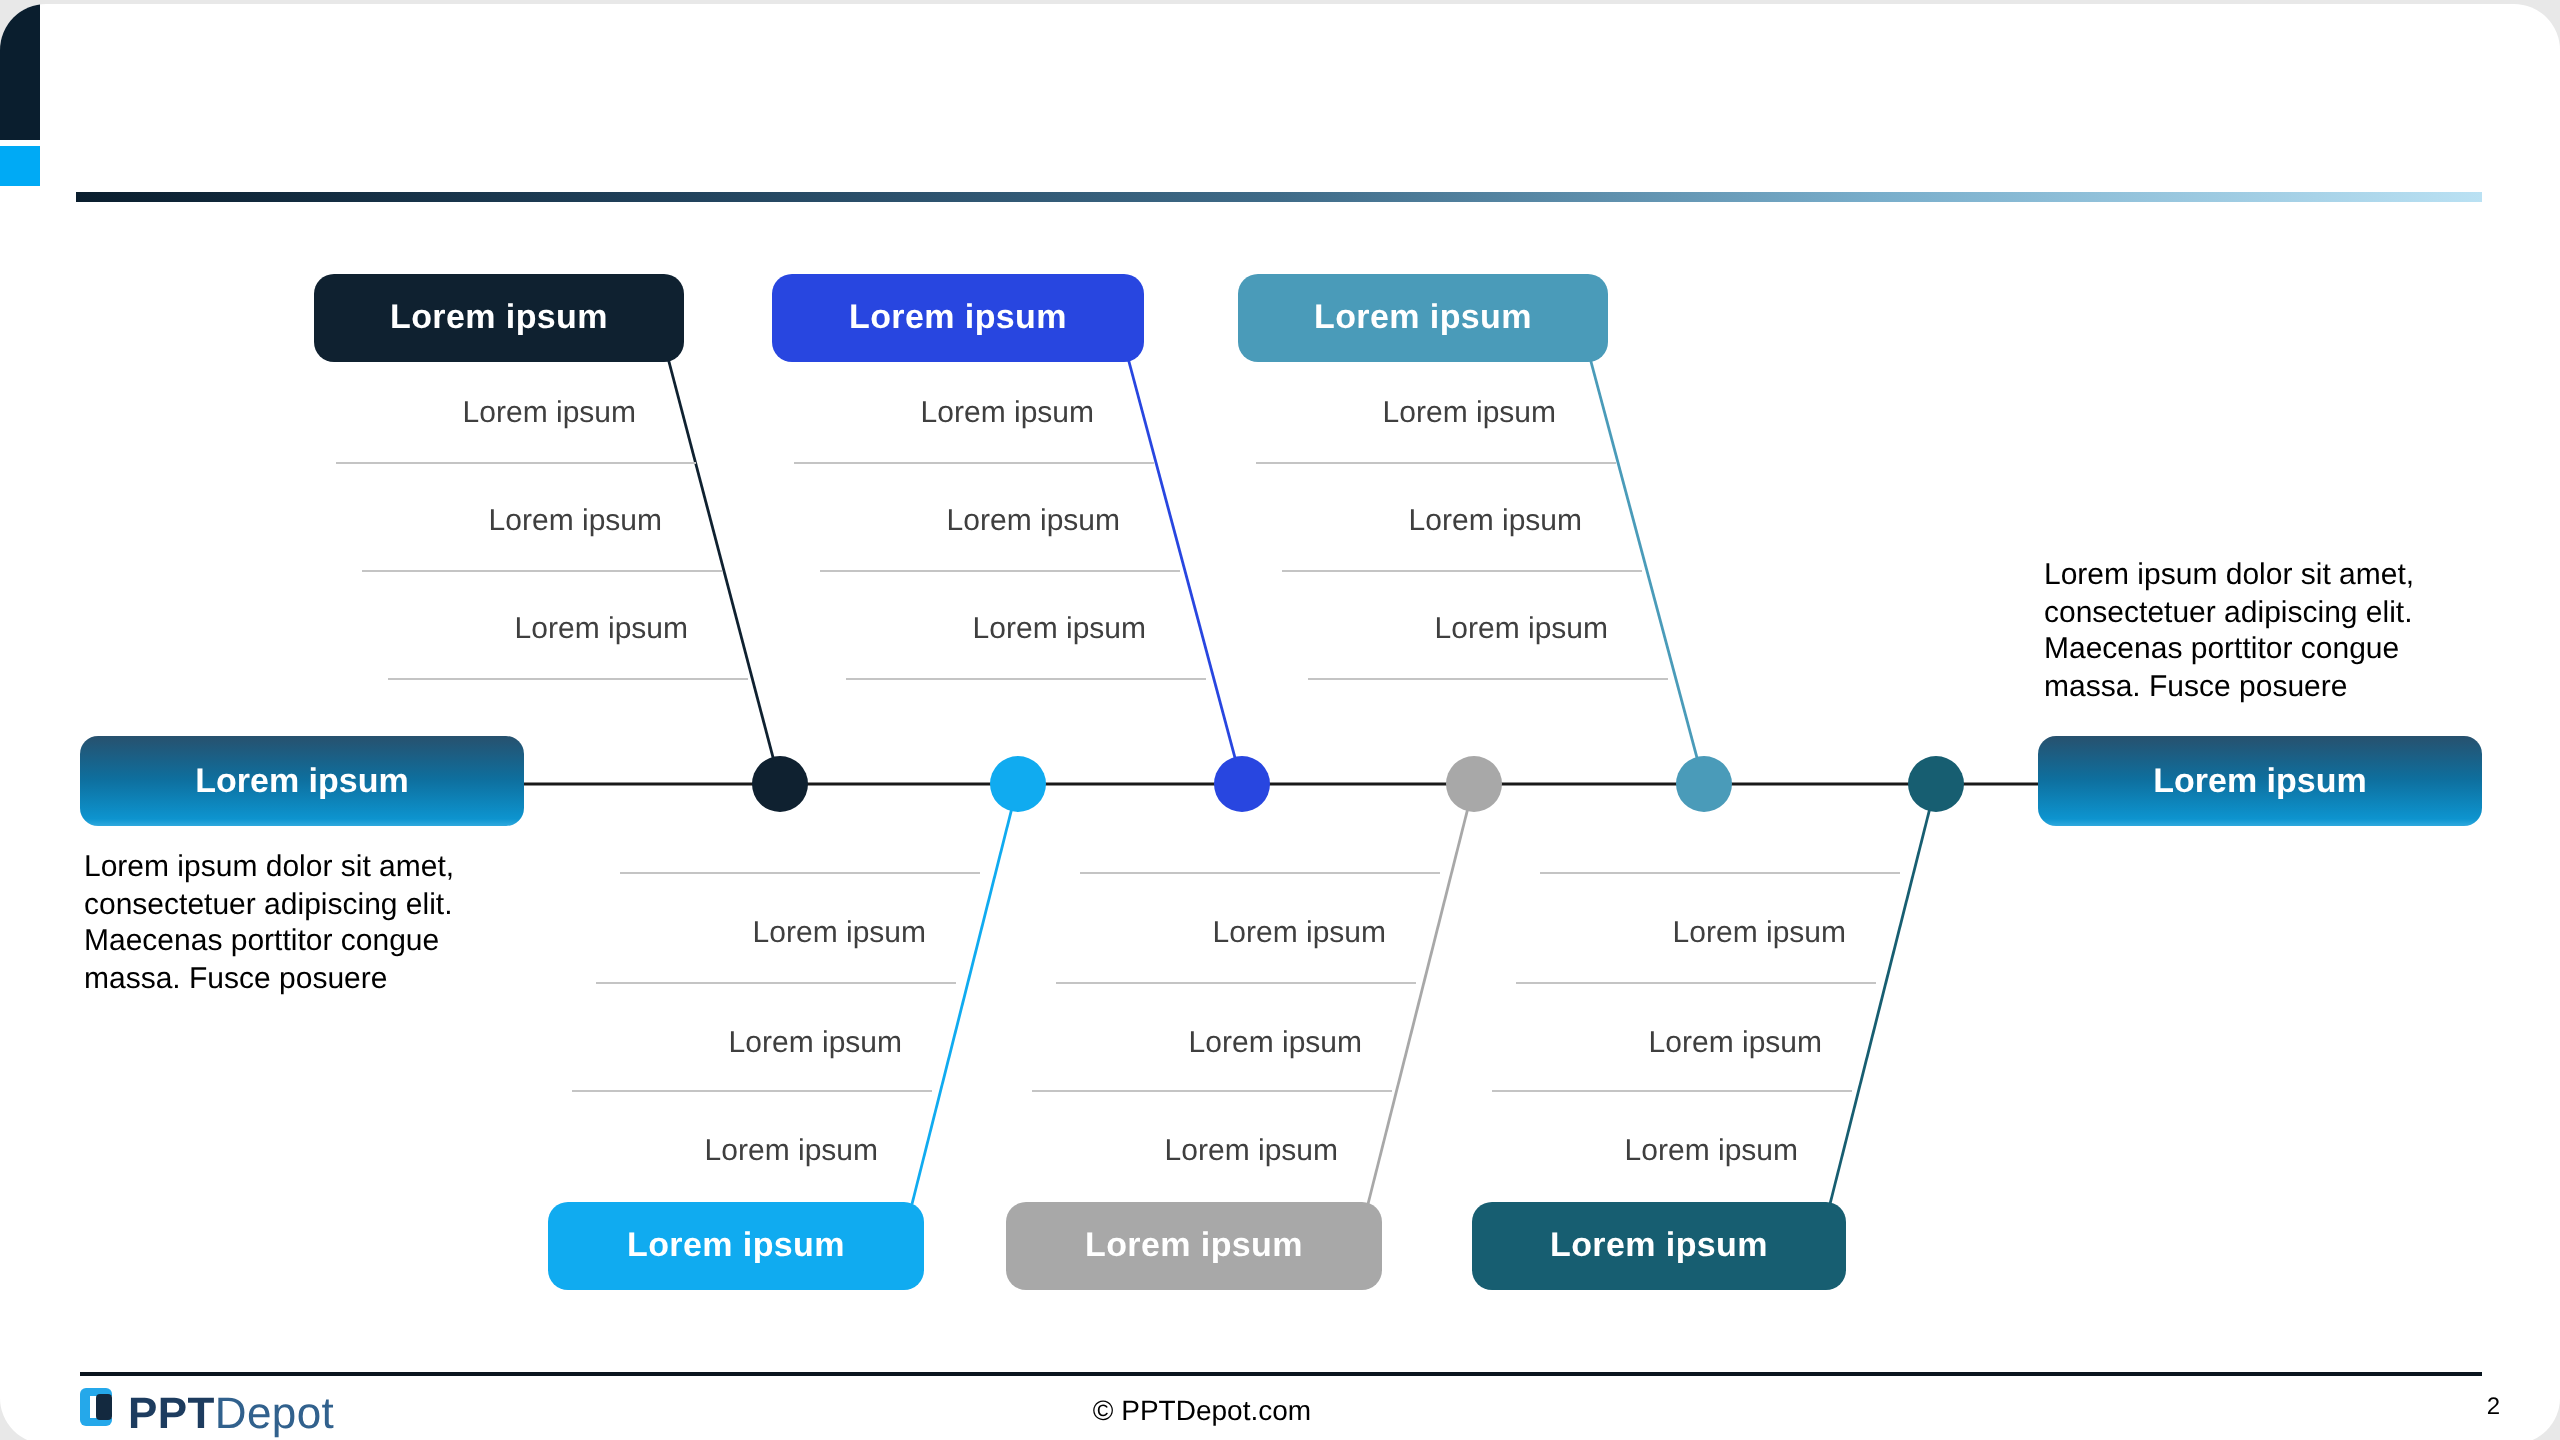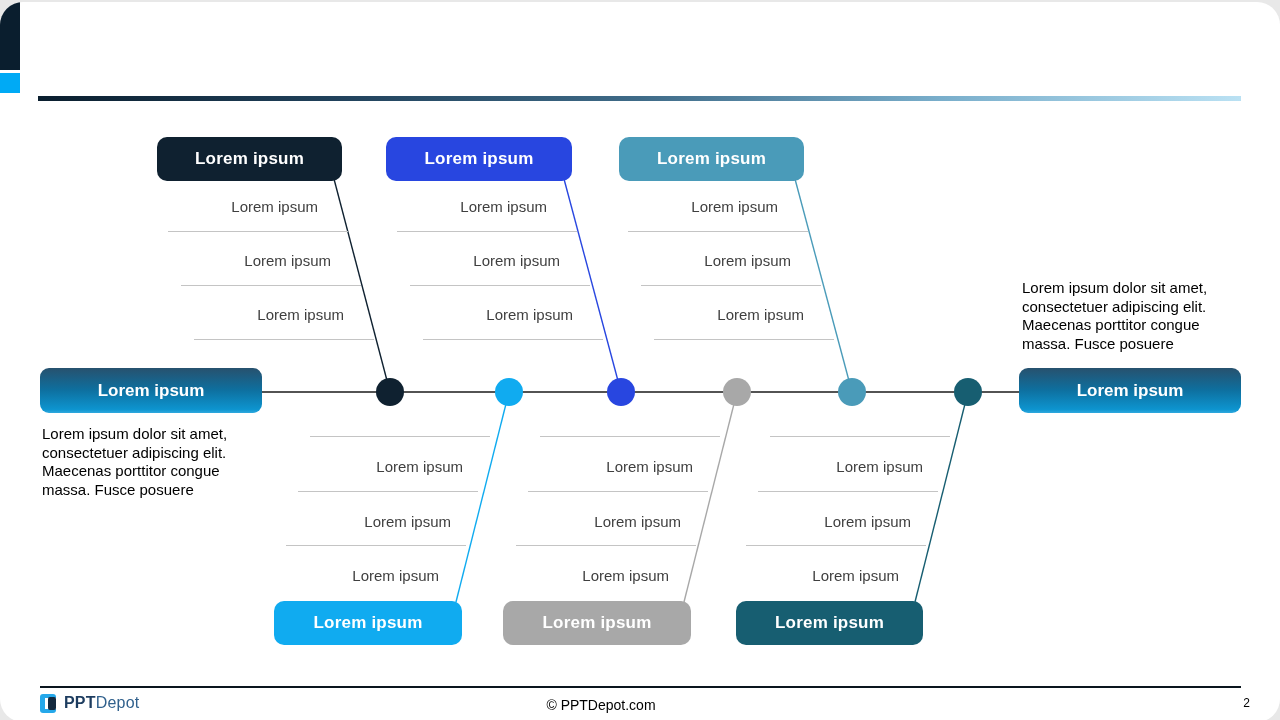--- a/index.html
+++ b/index.html
@@ -39,21 +39,21 @@
           font-size:15px; color:#3f3f3f; text-align:right; padding-right:27px; padding-top:21px; line-height:17px; }
 
   .para { width:205px; font-size:15px; color:#000000; line-height:18.5px; }
 
   
   .foot-line { left:40px; top:684px; width:1201px; height:2px; background:#0a151e; }
   .logo-box  { left:40px; top:692px; width:20px; height:20px; }
   .logo-blue { left:0; top:0; width:16px; height:19px; background:#25a8ea; border-radius:3px; }
   .logo-hole { left:5px; top:4px; width:11px; height:11px; background:#ffffff; }
   .logo-navy { left:8px; top:3px; width:8px; height:13px; background:#13293f; border-radius:2px; }
-  .brand     { left:64px; top:692px; font-size:16px; letter-spacing:.2px; }
+  .brand     { left:64px; top:692px; font-size:22px; letter-spacing:.2px; }
   .brand-b   { font-weight:bold; color:#1d3c5f; }
   .brand-l   { font-weight:normal; color:#31618d; }
   .copyright { left:520px; top:695px; width:162px; text-align:center; font-size:14px; color:#000000; }
   .pagenum   { left:1222px; top:694px; width:28px; text-align:right; font-size:12px; color:#000000; }
 </style>
 </head>
 <body>
 
 <div id="slide">
 

